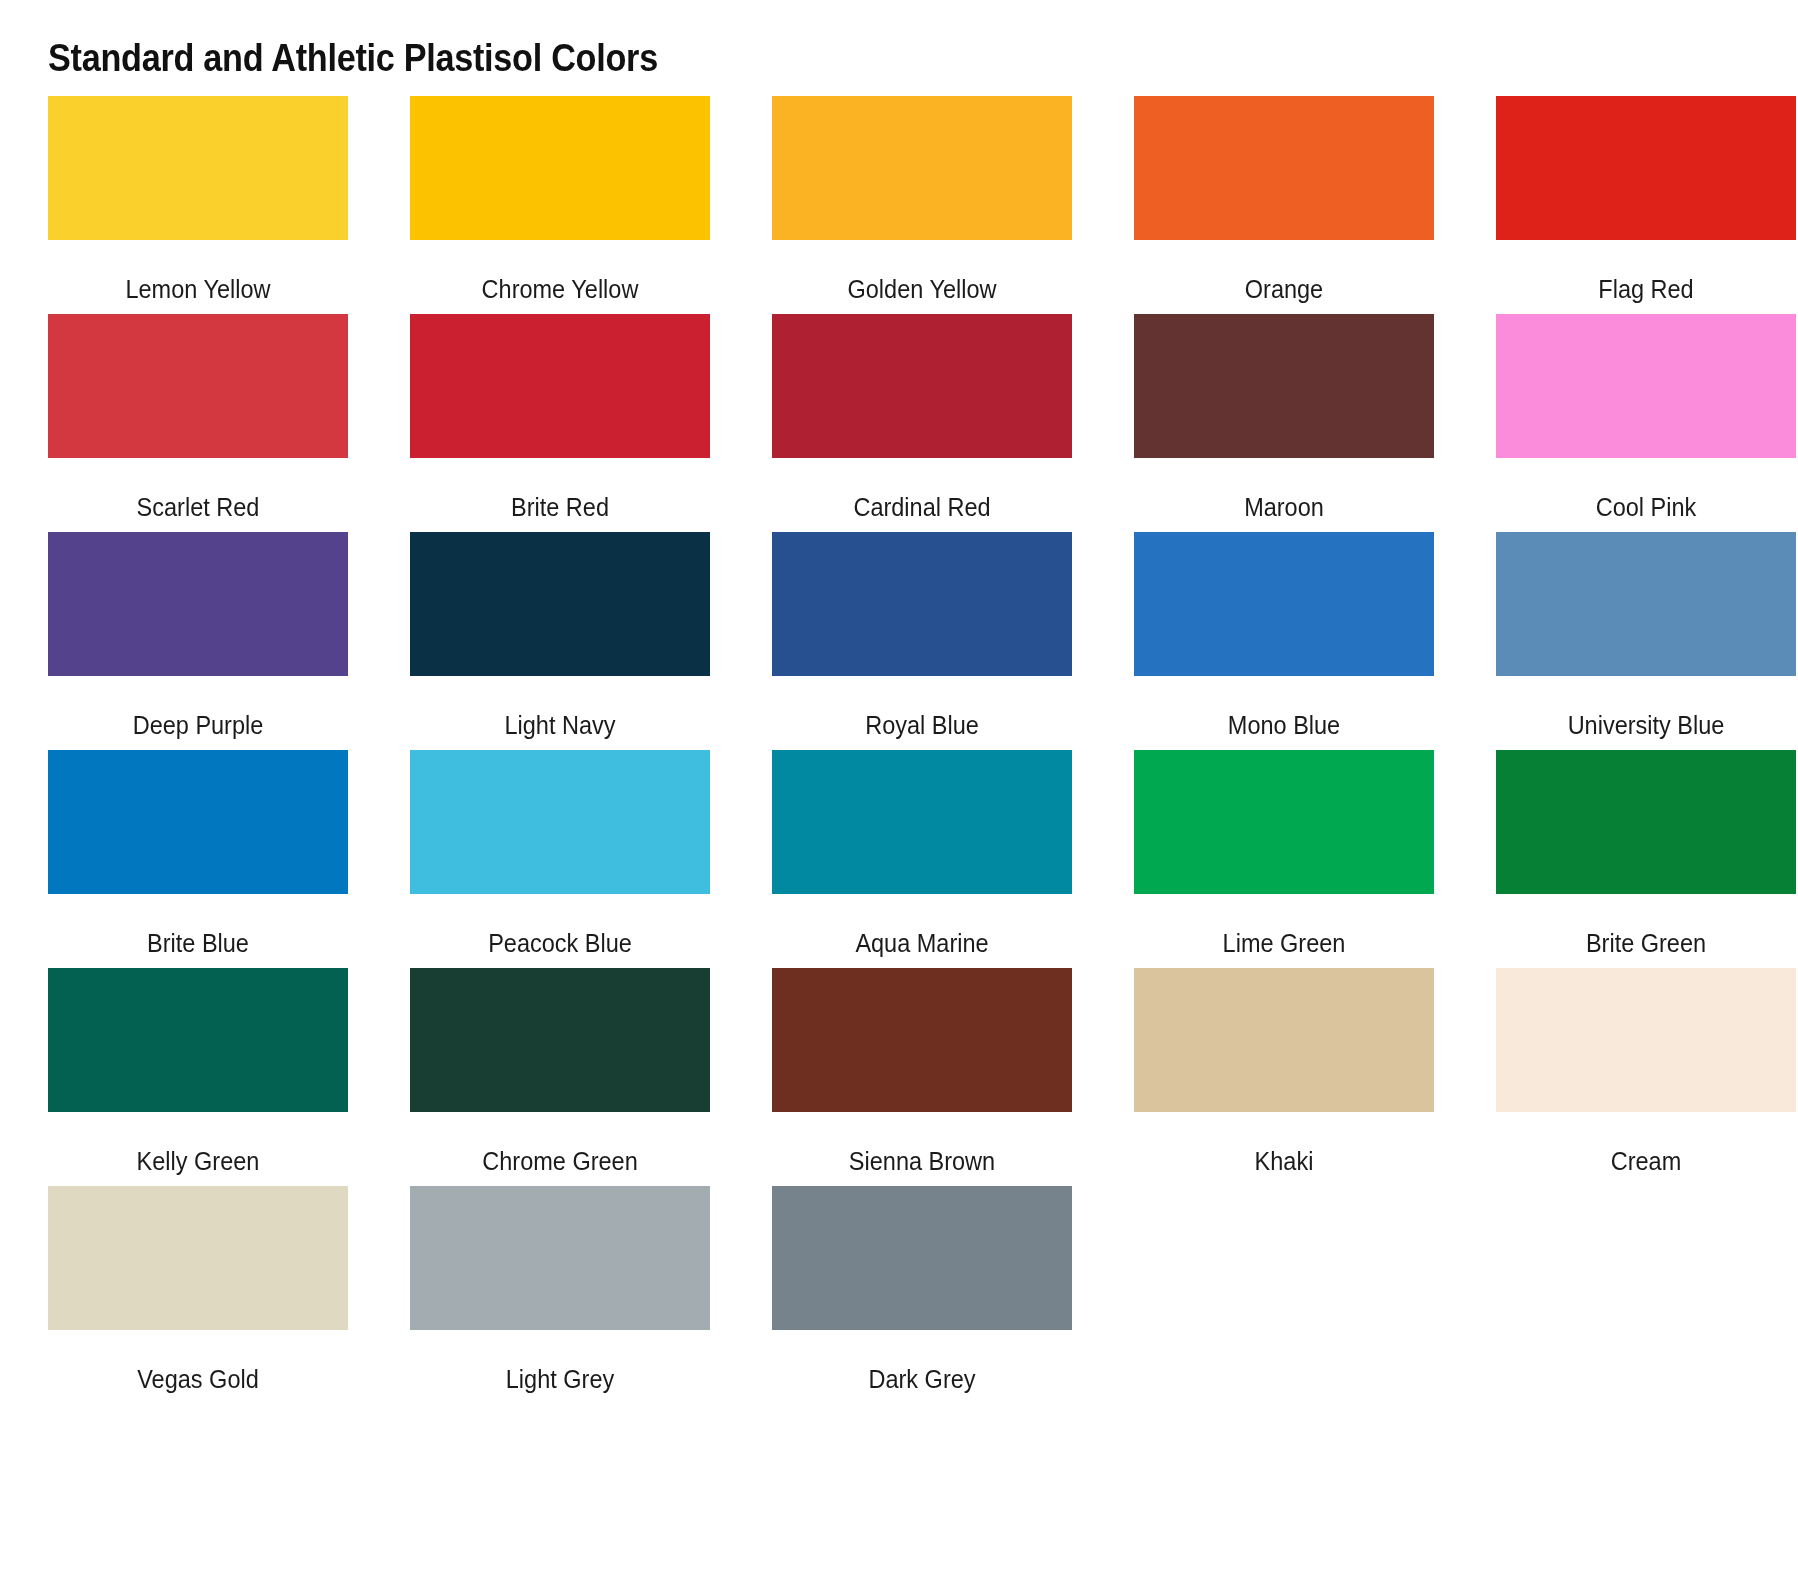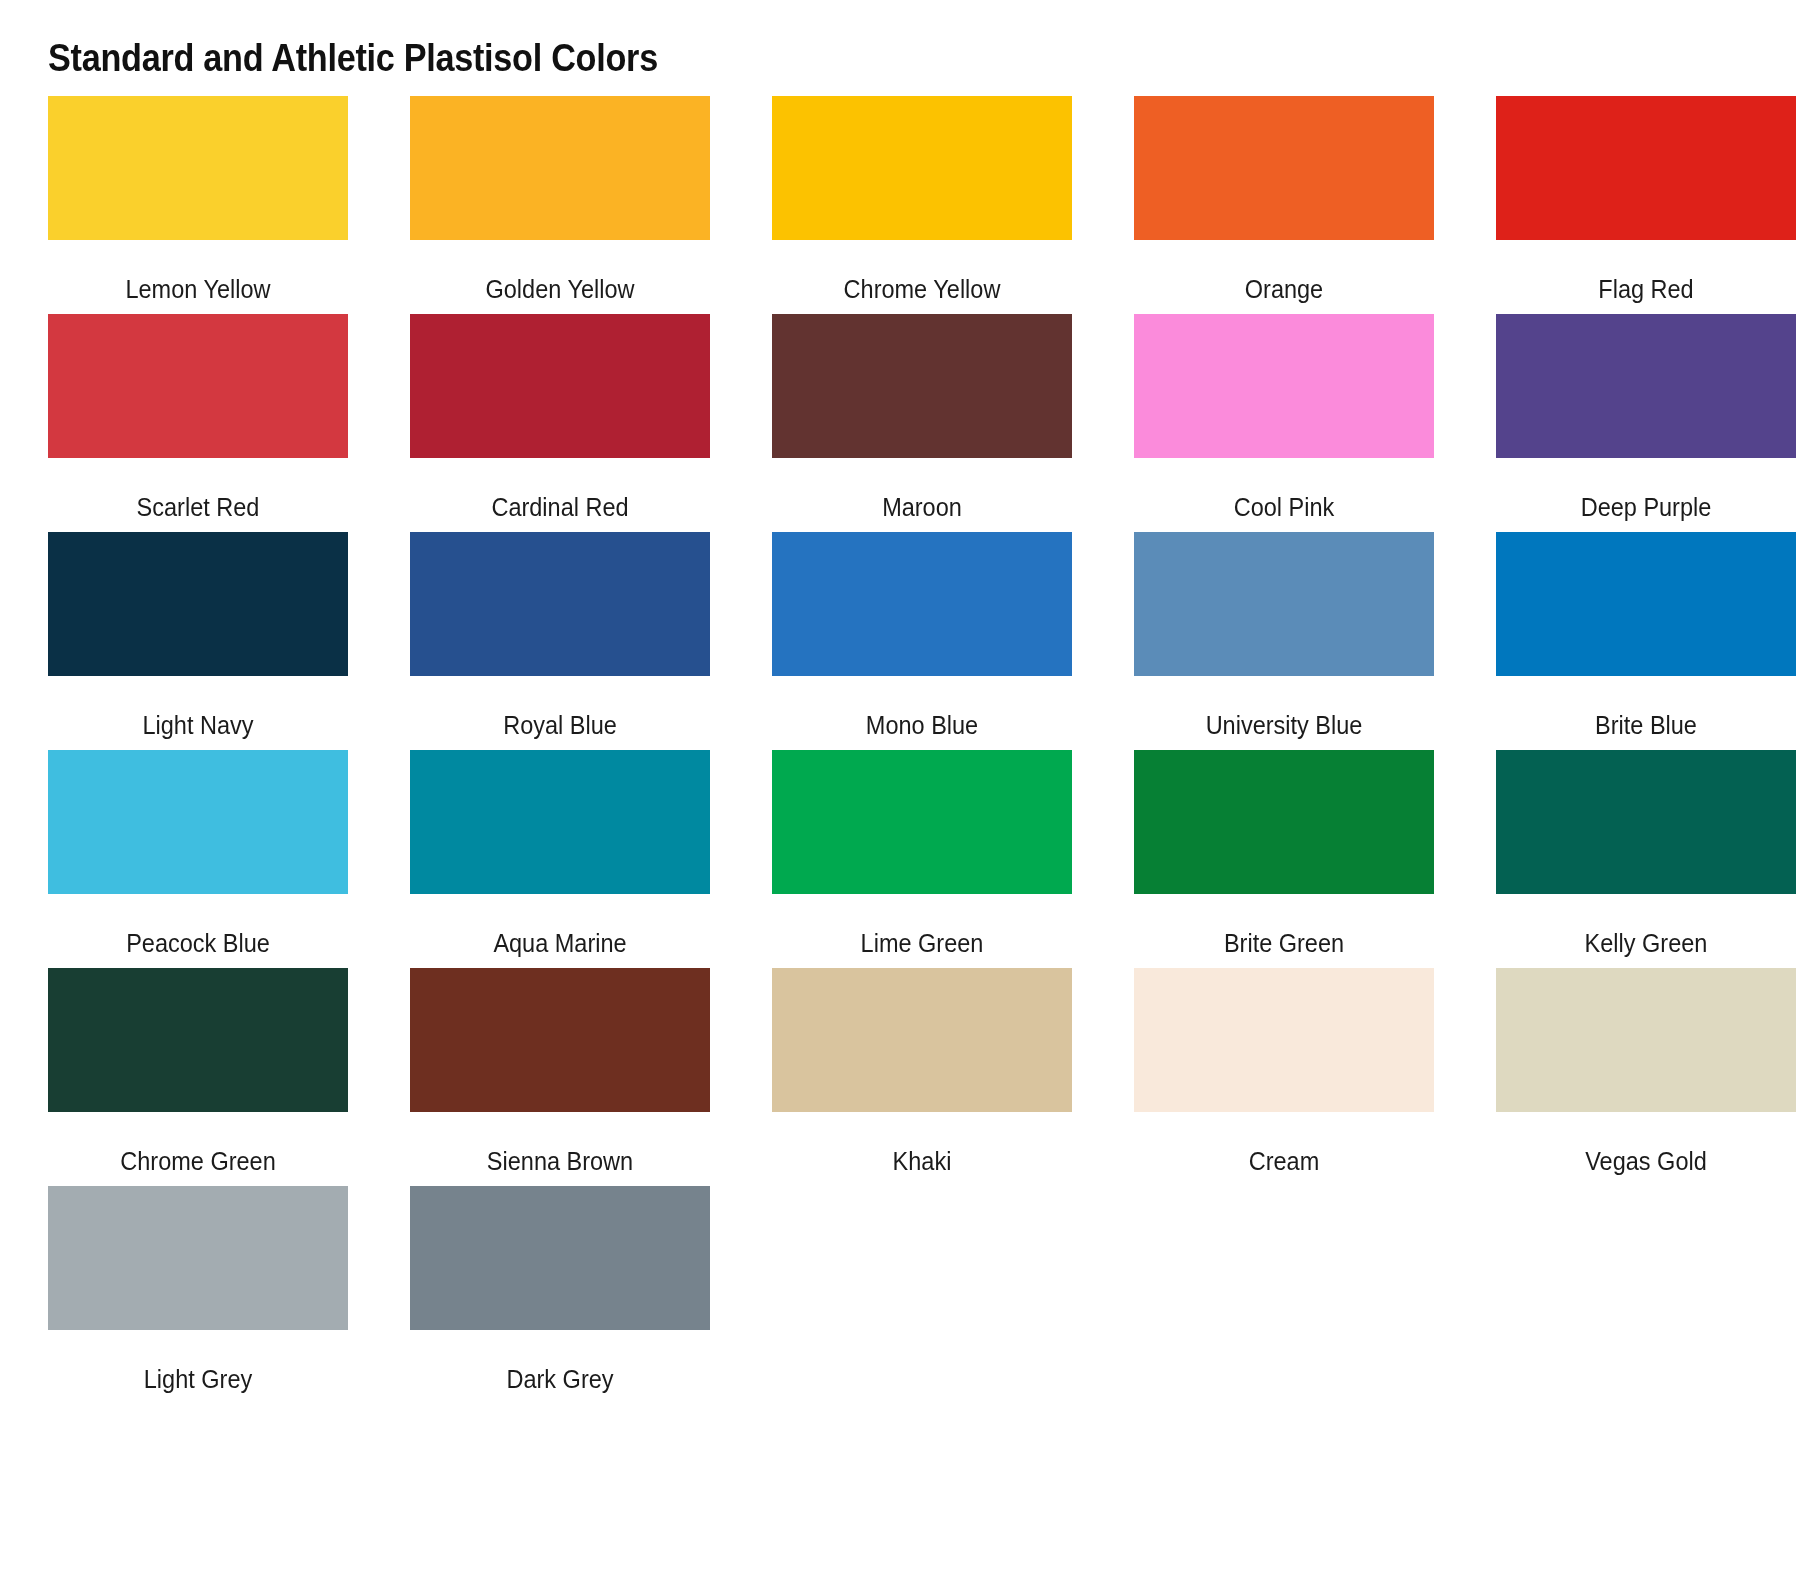--- a/index.html
+++ b/index.html
@@ -91,40 +91,44 @@
 <div class="page">
 
   <h1 class="page-title">Standard and Athletic Plastisol Colors</h1>
 
   <div class="swatch-grid">
       <div class="swatch-cell">
         <span class="swatch-chip" title="Lemon Yellow" style="background-color: rgb(250, 208, 44);"></span>
         <span class="swatch-label">Lemon Yellow</span>
       </div>
       <div class="swatch-cell">
+        <span class="swatch-chip" title="Chrome Yellow" style="background-color: rgb(252, 194, 0);"></span>
+        <span class="swatch-label">Chrome Yellow</span>
+      </div>
+      <div class="swatch-cell">
         <span class="swatch-chip" title="Golden Yellow" style="background-color: rgb(251, 179, 36);"></span>
         <span class="swatch-label">Golden Yellow</span>
       </div>
       <div class="swatch-cell">
-        <span class="swatch-chip" title="Chrome Yellow" style="background-color: rgb(252, 194, 0);"></span>
-        <span class="swatch-label">Chrome Yellow</span>
-      </div>
-      <div class="swatch-cell">
         <span class="swatch-chip" title="Orange" style="background-color: rgb(238, 95, 36);"></span>
         <span class="swatch-label">Orange</span>
       </div>
       <div class="swatch-cell">
         <span class="swatch-chip" title="Flag Red" style="background-color: rgb(222, 33, 25);"></span>
         <span class="swatch-label">Flag Red</span>
       </div>
       <div class="swatch-cell">
         <span class="swatch-chip" title="Scarlet Red" style="background-color: rgb(211, 56, 64);"></span>
         <span class="swatch-label">Scarlet Red</span>
       </div>
       <div class="swatch-cell">
+        <span class="swatch-chip" title="Brite Red" style="background-color: rgb(202, 32, 48);"></span>
+        <span class="swatch-label">Brite Red</span>
+      </div>
+      <div class="swatch-cell">
         <span class="swatch-chip" title="Cardinal Red" style="background-color: rgb(175, 32, 50);"></span>
         <span class="swatch-label">Cardinal Red</span>
       </div>
       <div class="swatch-cell">
         <span class="swatch-chip" title="Maroon" style="background-color: rgb(98, 51, 48);"></span>
         <span class="swatch-label">Maroon</span>
       </div>
       <div class="swatch-cell">
         <span class="swatch-chip" title="Cool Pink" style="background-color: rgb(251, 139, 219);"></span>
         <span class="swatch-label">Cool Pink</span>

